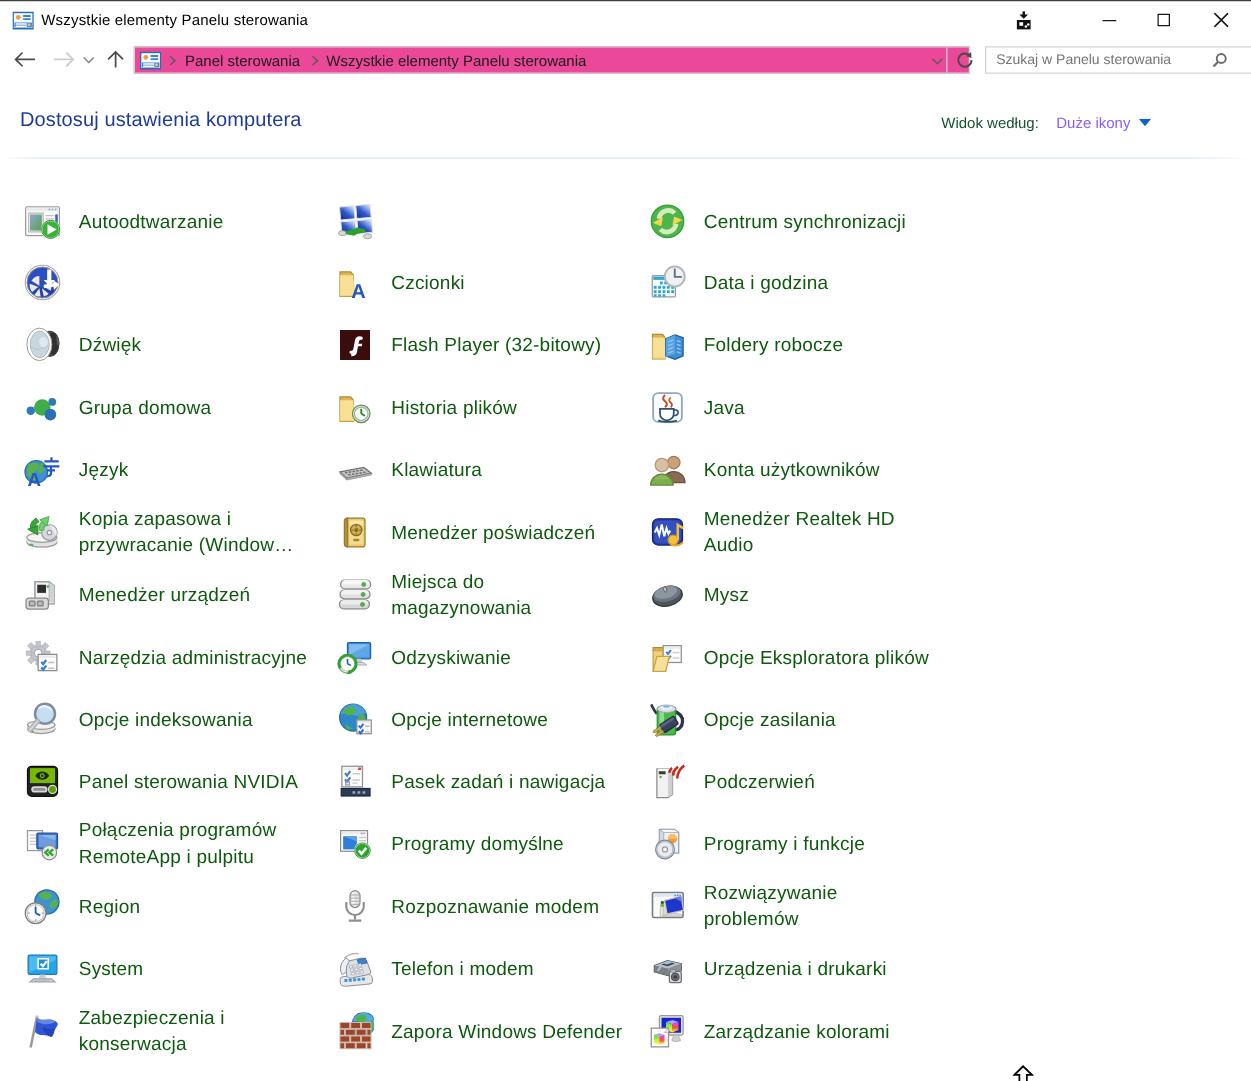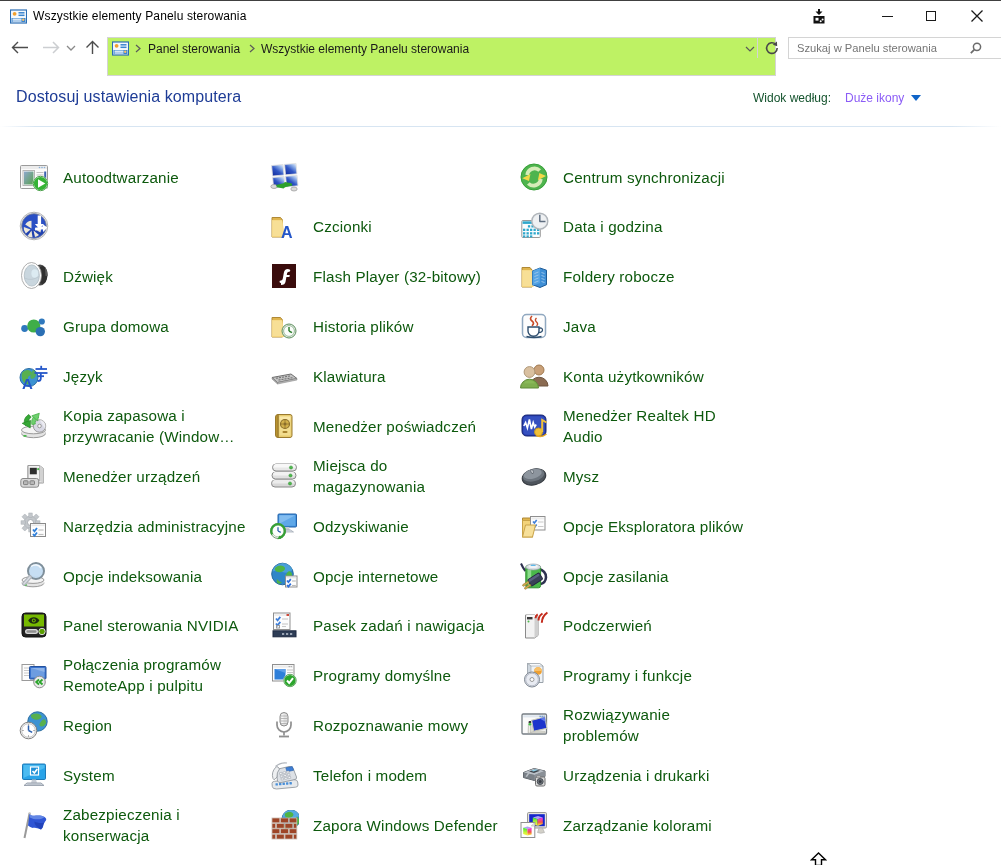--- a/index.html
+++ b/index.html
@@ -47,21 +47,21 @@
     </svg>
   <svg class="abs" style="left:42px;top:10px" width="18" height="13" viewBox="0 0 18 13">
       <path d="M1,6.5 H16.5 M11,1 L16.5,6.5 L11,12" fill="none" stroke="#ccced1" stroke-width="1.5"></path>
     </svg>
   <svg class="abs" style="left:66px;top:14px" width="10" height="6" viewBox="0 0 10 6">
       <path d="M1,1 L5,5 L9,1" fill="none" stroke="#8a8a8a" stroke-width="1.3"></path>
     </svg>
   <svg class="abs" style="left:85px;top:9px" width="15" height="15" viewBox="0 0 15 15">
       <path d="M7.5,14 V1.5 M1.5,7.5 L7.5,1.5 L13.5,7.5" fill="none" stroke="#4c4c4c" stroke-width="1.4"></path>
     </svg>
-  <div class="abs" style="left:107px;top:6px;width:669px;height:39px;border:1px solid #d4d4d4;background:#bef264">
+  <div class="abs" style="left:107px;top:6px;width:669px;height:22px;border:1px solid #d4d4d4;background:#ec4899">
     <div class="abs" style="left:4px;top:2px"><svg width="17" height="17" viewBox="0 0 17 17">
 <rect x="0.5" y="2" width="16" height="13" fill="#fff" stroke="#2a6db4" stroke-width="1.2"></rect>
 <rect x="1.5" y="3" width="14" height="11" fill="#f4f9fd"></rect>
 <circle cx="4.6" cy="5.8" r="1.9" fill="#f0a030"></circle>
 <g stroke="#3a85cf" stroke-width="1.5">
             <path d="M8.5,4.8 h6"></path>
             <path d="M8.5,7.3 h6"></path>
           </g>
 <rect x="1.5" y="10" width="14" height="4" fill="#3a85cf"></rect>
 <g stroke="#fff" stroke-width="1.2">
@@ -527,21 +527,21 @@
 <g stroke="#aaa" stroke-width=".8">
         <path d="M11.5,6h7"></path>
         <path d="M11.5,8.5h7"></path>
         <path d="M11.5,11h7"></path>
         <path d="M11.5,13.5h7"></path>
       </g>
 <path d="M8,11.5 v3.5 a7,7 0 0 0 14,0 v-3.5" fill="none" stroke="#8f8f8f" stroke-width="1.7"></path>
 <path d="M15,22 v3.5" stroke="#8f8f8f" stroke-width="1.7"></path>
 <path d="M10,26.5 h10" stroke="#8f8f8f" stroke-width="1.8"></path>
     </svg>
-    <div class="t">Rozpoznawanie mowy</div>
+    <div class="t">Rozpoznawanie modem</div>
   </div>
 <div class="item" style="left:269px;top:750px">
     <svg width="30" height="30" viewBox="0 0 30 30">
 <path d="M3,23.5 q0,-2 2.5,-2.2 l19,-1.8 q4,0 4.2,2.5 l.3,3 q0,2 -2.5,2.2 l-19,1.8 q-4,0 -4.2,-2.5 z" fill="#e6e9ec" stroke="#8a9097" stroke-width=".8"></path>
 <g fill="#4a90d9">
         <rect x="6.5" y="23.2" width="2.4" height="2.4" rx=".4"></rect>
         <rect x="10" y="22.9" width="2.4" height="2.4" rx=".4"></rect>
         <rect x="13.5" y="22.6" width="2.4" height="2.4" rx=".4"></rect>
         <rect x="17" y="22.3" width="2.4" height="2.4" rx=".4"></rect>
         <rect x="20.5" y="22" width="2.4" height="2.4" rx=".4"></rect>

